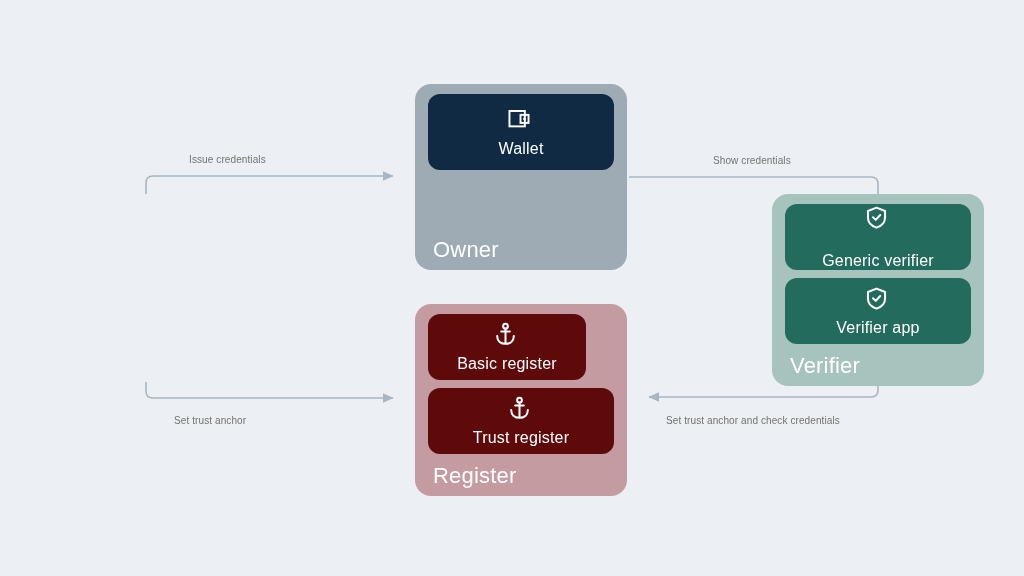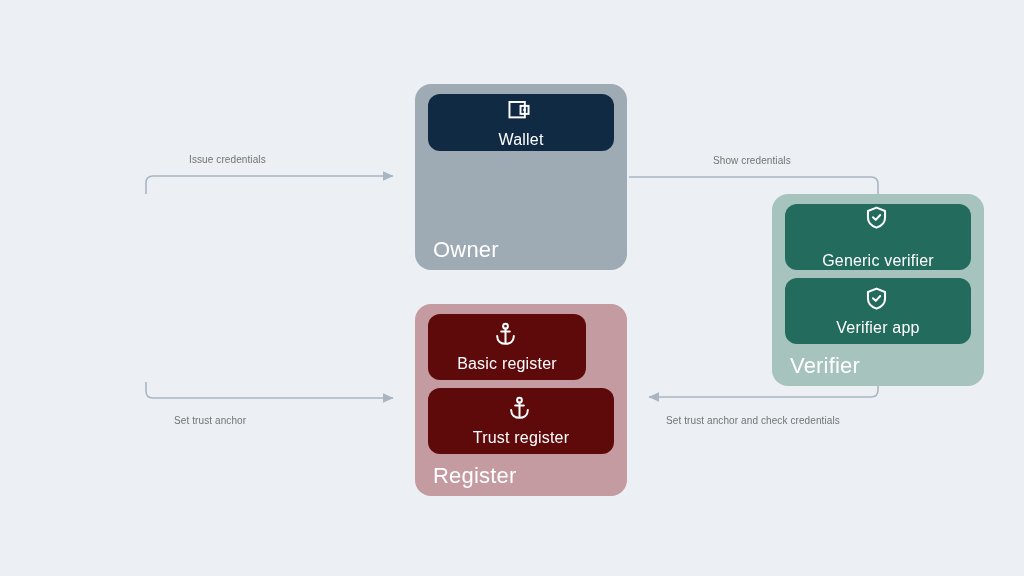--- a/index.html
+++ b/index.html
@@ -71,21 +71,21 @@
     height: 30px;
     line-height: 0;
   }
   .card-icon svg { display: block; }
 
   
   #role-issuer   { left: 40px;  top: 194px; width: 212px; height: 188px; background: #d49ba3; }
   #card-generic-issuer { left: 11px; top: 11px; width: 190px; height: 80px; background: #9e0611; }
 
   #role-owner    { left: 415px; top: 84px;  width: 212px; height: 186px; background: #9eabb5; }
-  #card-wallet   { left: 13px;  top: 10px;  width: 186px; height: 57px;  background: #102a43; }
+  #card-wallet   { left: 13px;  top: 10px;  width: 186px; height: 76px;  background: #102a43; }
 
   #role-register { left: 415px; top: 304px; width: 212px; height: 192px; background: #c49ba0; }
   #card-basic-register { left: 13px; top: 10px; width: 158px; height: 66px; background: #5e0a0a; }
   #card-trust-register { left: 13px; top: 84px; width: 186px; height: 66px; background: #5e0a0a; }
 
   #role-verifier { left: 772px; top: 194px; width: 212px; height: 192px; background: #a6c4bd; }
   #card-generic-verifier { left: 13px; top: 10px; width: 186px; height: 66px; background: #226b5d; gap: 18px; }
   #card-verifier-app     { left: 13px; top: 84px; width: 186px; height: 66px; background: #226b5d; text-align: right; }
 
   

